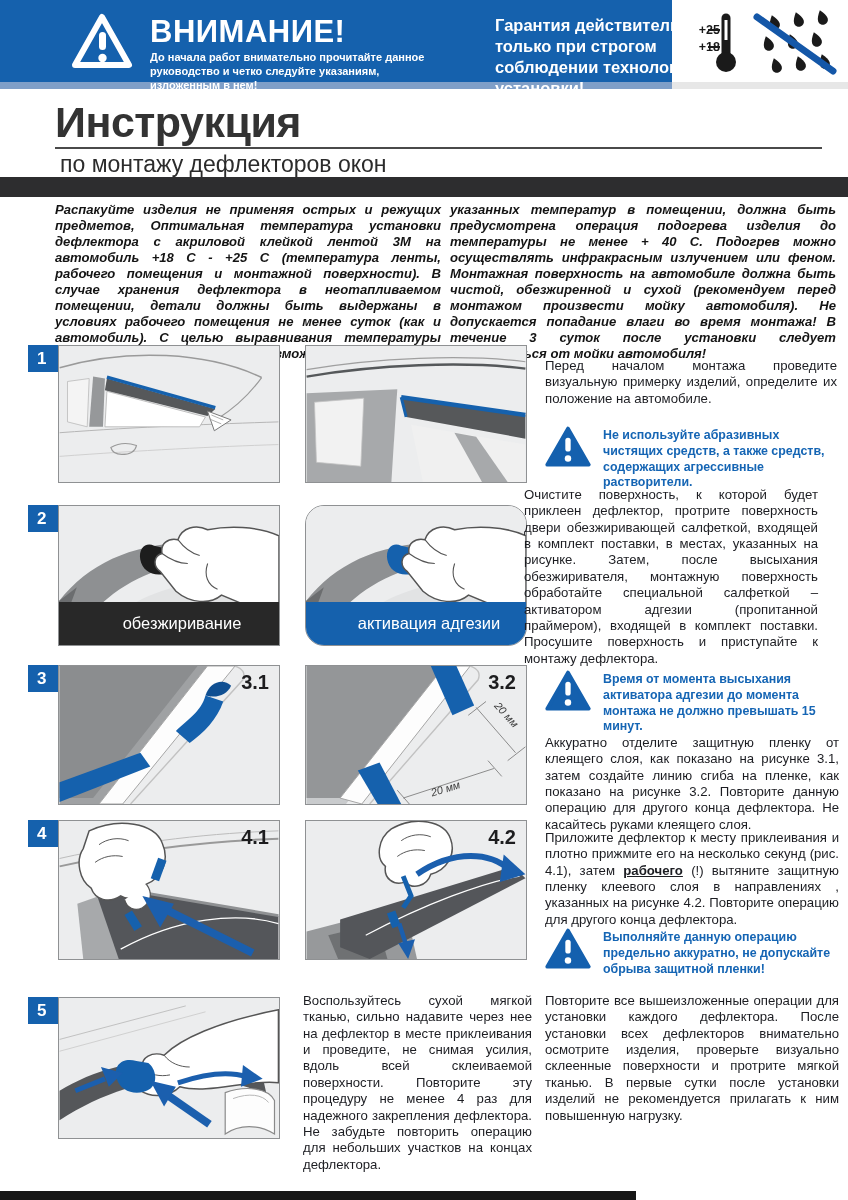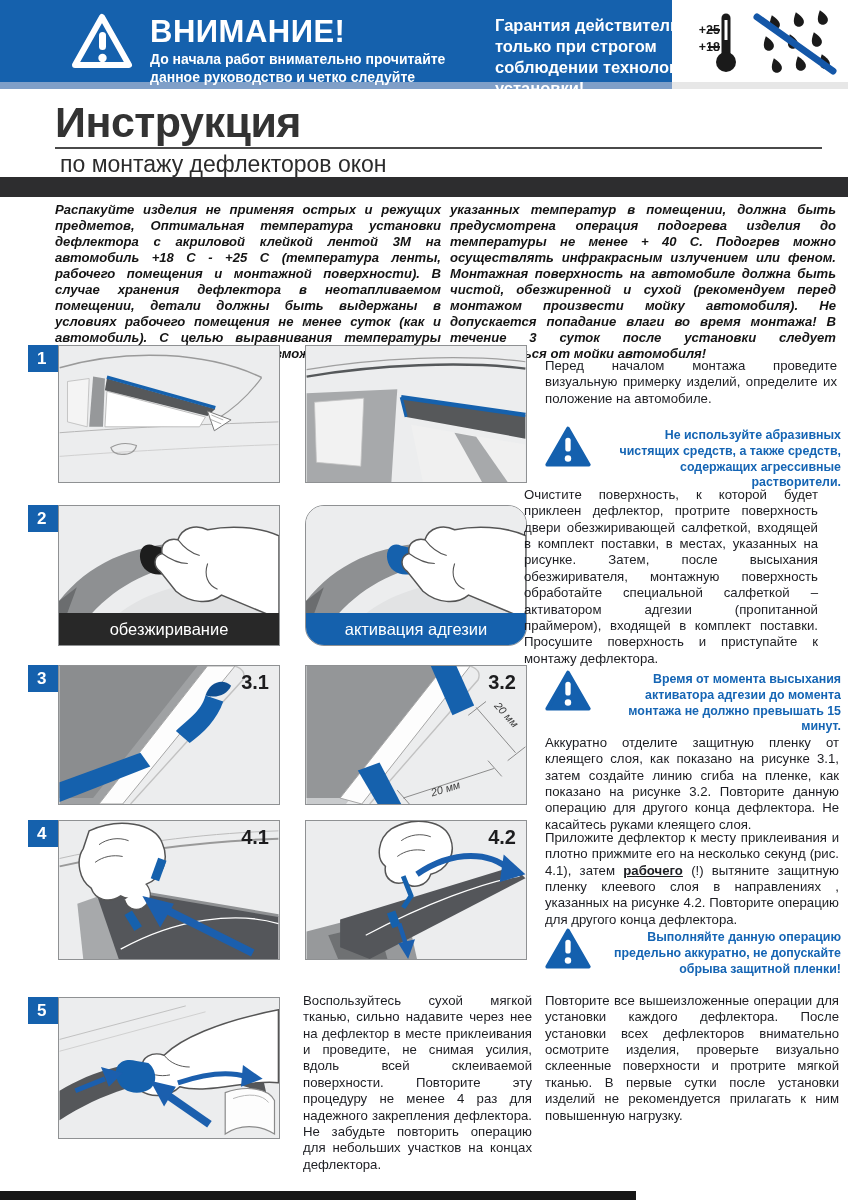--- a/index.html
+++ b/index.html
@@ -6,21 +6,21 @@
   .page{position:relative;width:848px;height:1200px;background:#ffffff;overflow:hidden;
         font-family:"Liberation Sans",sans-serif;color:#1d1d1f;}
 
   
   .banner-blue{position:absolute;left:0;top:0;width:672px;height:82px;background:#1561ad;}
   .banner-strip-left{position:absolute;left:0;top:82px;width:672px;height:7px;background:#7f9fc8;}
   .banner-white{position:absolute;left:672px;top:0;width:176px;height:82px;background:#fff;}
   .banner-strip-right{position:absolute;left:672px;top:82px;width:176px;height:7px;background:#e7e7e7;}
   .attn-tri{position:absolute;left:70px;top:12px;width:64px;height:60px;}
   .attn-title{position:absolute;left:150px;top:14px;font-size:31px;font-weight:bold;color:#fff;letter-spacing:.5px;}
-  .attn-text{position:absolute;left:150px;top:51px;width:300px;font-size:14px;line-height:1.25;color:#fff;font-weight:600;}
+  .attn-text{position:absolute;left:150px;top:51px;width:300px;font-size:11px;line-height:1.25;color:#fff;font-weight:600;}
   .warranty{position:absolute;left:447px;top:15px;width:220px;font-size:16.5px;line-height:1.28;color:#fff;font-weight:bold;margin-left:48px;}
   .thermo{position:absolute;left:688px;top:10px;width:62px;height:66px;}
   .rain{position:absolute;left:752px;top:10px;width:86px;height:66px;}
 
   
   .page-title{position:absolute;left:55px;top:98px;font-size:43px;font-weight:bold;color:#333;letter-spacing:-0.5px;}
   .title-rule{position:absolute;left:55px;top:147px;width:767px;height:2px;background:#4a4a4a;}
   .page-subtitle{position:absolute;left:60px;top:151px;font-size:23px;color:#2b2b2b;}
   .black-bar{position:absolute;left:0;top:177px;width:848px;height:20px;background:#2d2d2f;}
   .footer-bar{position:absolute;left:0;top:1191px;width:636px;height:9px;background:#161616;}
@@ -29,27 +29,27 @@
   .intro-col{position:absolute;top:202px;width:386px;font-style:italic;font-weight:600;
              font-size:13.1px;line-height:1.22;text-align:justify;color:#141414;}
   .intro-left{left:55px;} .intro-right{left:450px;}
 
   
   .badge{position:absolute;width:42px;height:27px;background:#1561ad;color:#fff;
          font-size:17px;font-weight:bold;display:flex;align-items:center;padding-left:9px;box-sizing:border-box;}
   .panel{position:absolute;background:#ecedee;border:1px solid #8f9193;box-sizing:border-box;overflow:hidden;}
   .panel svg{display:block;width:100%;height:100%;}
   .figlabel{position:absolute;top:5px;right:10px;font-size:20px;font-weight:bold;color:#1d1d1f;}
-  .label-bar{position:absolute;left:0;bottom:0;width:100%;height:32px;color:#fff;font-size:16.5px;
-             display:flex;align-items:center;justify-content:center;}
+  .label-bar{position:absolute;left:0;bottom:0;width:100%;height:43px;color:#fff;font-size:16.5px;
+             display:flex;align-items:center;justify-content:center;padding-left:13px;}
   .bar-dark{background:#282828;} .bar-blue{background:#1561ad;}
   .step-text{position:absolute;font-size:13.2px;line-height:1.24;text-align:justify;color:#1c1d22;}
   .warn{position:absolute;display:flex;align-items:flex-start;}
   .warn svg{flex:0 0 46px;width:46px;height:42px;margin-right:12px;}
-  .warn-text{font-size:12.4px;line-height:1.27;color:#1565b4;font-weight:600;padding-top:2px;text-align:right;}
+  .warn-text{font-size:12.4px;line-height:1.27;color:#1565b4;font-weight:600;padding-top:2px;}
   .u{ text-decoration:underline;font-weight:bold;}
 </style>
 </head>
 <body>
 
 <div class="page">
 
   <div class="banner-blue"></div>
   <div class="banner-strip-left"></div>
   <div class="banner-white"></div>

